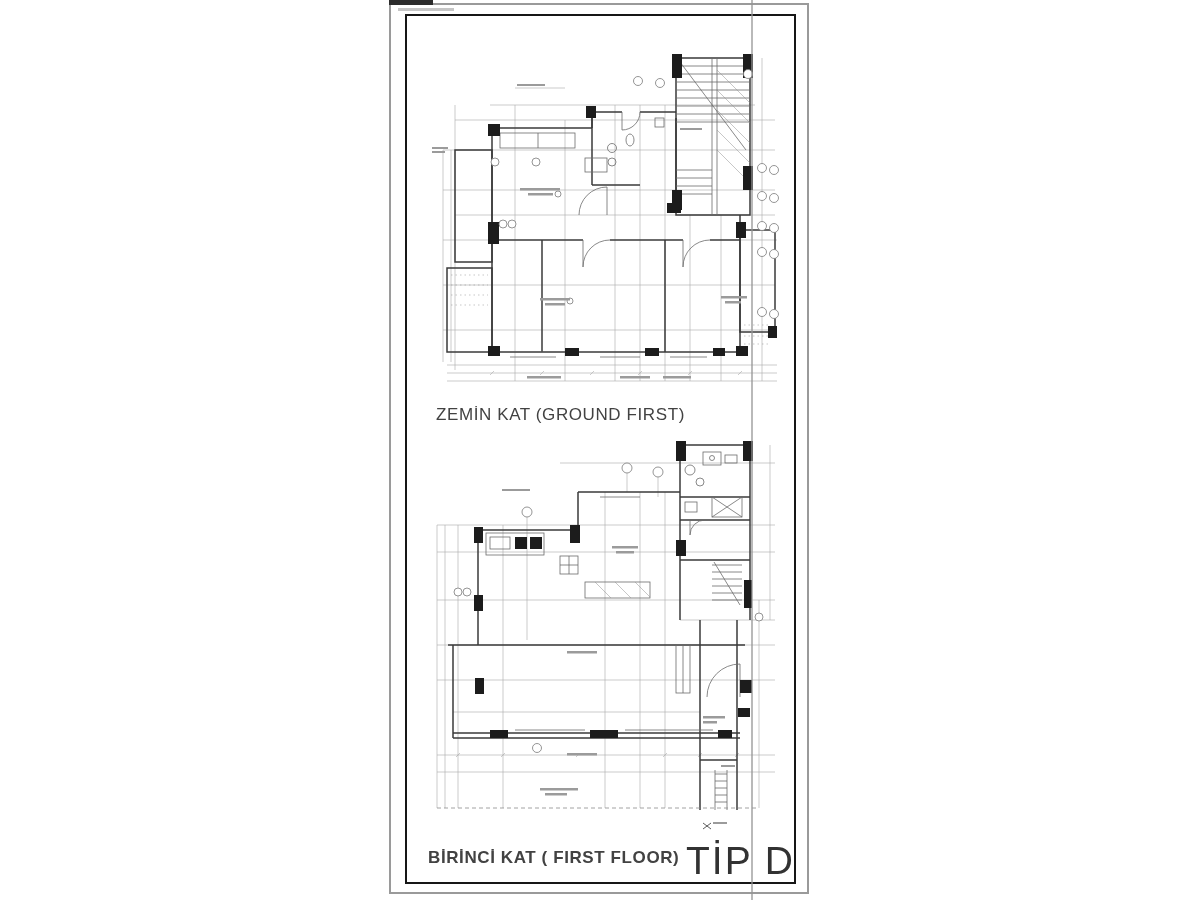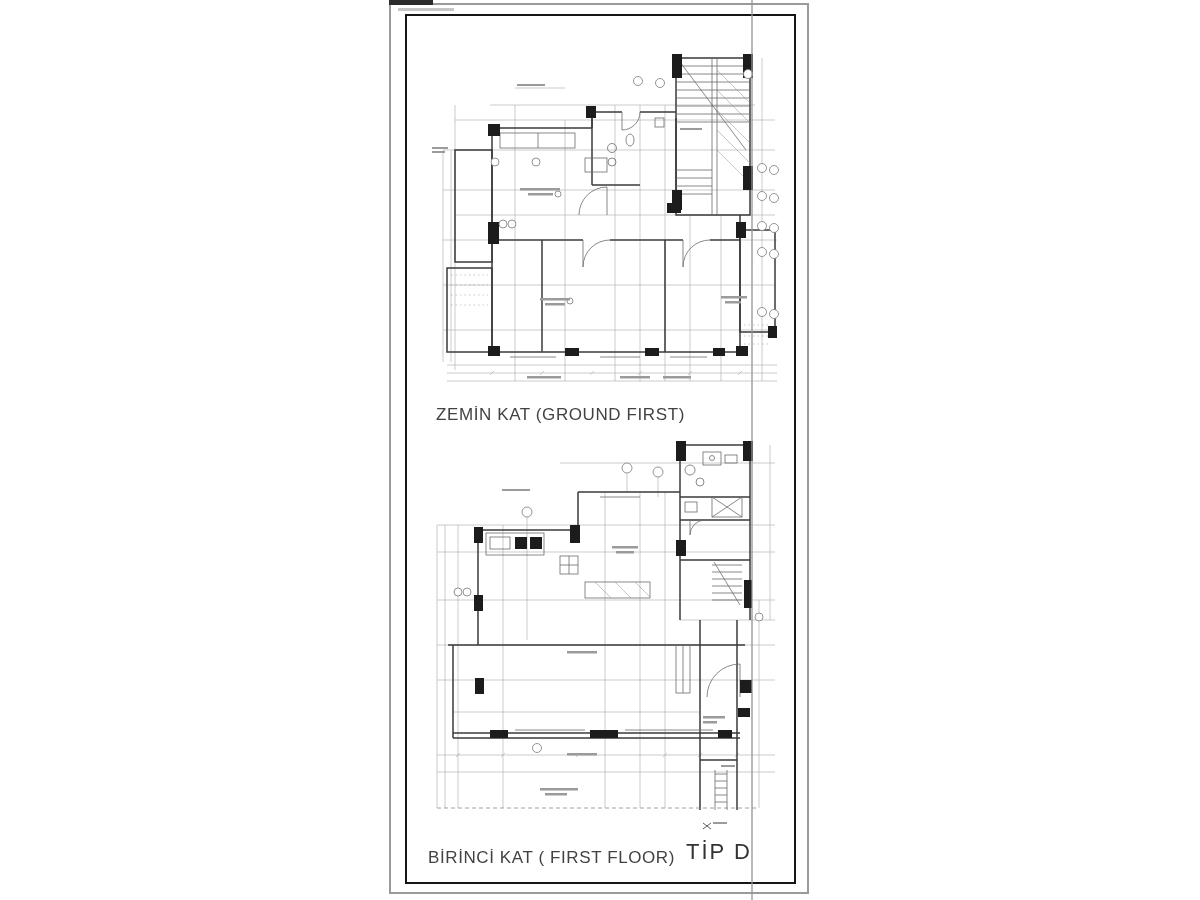--- a/index.html
+++ b/index.html
@@ -10,22 +10,22 @@
                 border:2px solid #9a9a9a;box-sizing:border-box;background:#ffffff;}
   .inner-border{position:absolute;left:405px;top:14px;width:391px;height:870px;
                 border:2px solid #161616;box-sizing:border-box;background:#ffffff;}
   .fold-line{position:absolute;left:751px;top:0;width:2px;height:900px;
              background:rgba(148,148,148,.65);z-index:40;}
   .top-smudge{position:absolute;left:389px;top:0;width:44px;height:5px;background:#2b2b2b;z-index:5;}
   .header-smudge{position:absolute;left:398px;top:8px;width:56px;height:3px;background:#c6c6c6;z-index:5;}
   
   .caption{position:absolute;color:#424242;font-size:17px;letter-spacing:.6px;z-index:10;white-space:nowrap;}
   #cap-ground{left:436px;top:405px;}
-  #cap-first{left:428px;top:848px;}
-  #type-label{position:absolute;left:686px;top:839px;font-size:22px;letter-spacing:2px;
+  #cap-first{left:428px;top:848px;font-weight:bold;}
+  #type-label{position:absolute;left:686px;top:839px;font-size:39px;letter-spacing:2px;
               color:#323232;z-index:10;white-space:nowrap;}
   
   svg{position:absolute;z-index:8;}
   #plan-ground{left:425px;top:40px;}
   #plan-first{left:425px;top:440px;}
   .wall{stroke:#3a3a3a;stroke-width:1.5;fill:none;}
   .thin{stroke:#6b6b6b;stroke-width:.8;fill:none;}
   .dim{stroke:#a9a9a9;stroke-width:.6;fill:none;}
   .dash{stroke:#8a8a8a;stroke-width:.8;fill:none;stroke-dasharray:4 3;}
   .blk{fill:#1c1c1c;stroke:none;}

